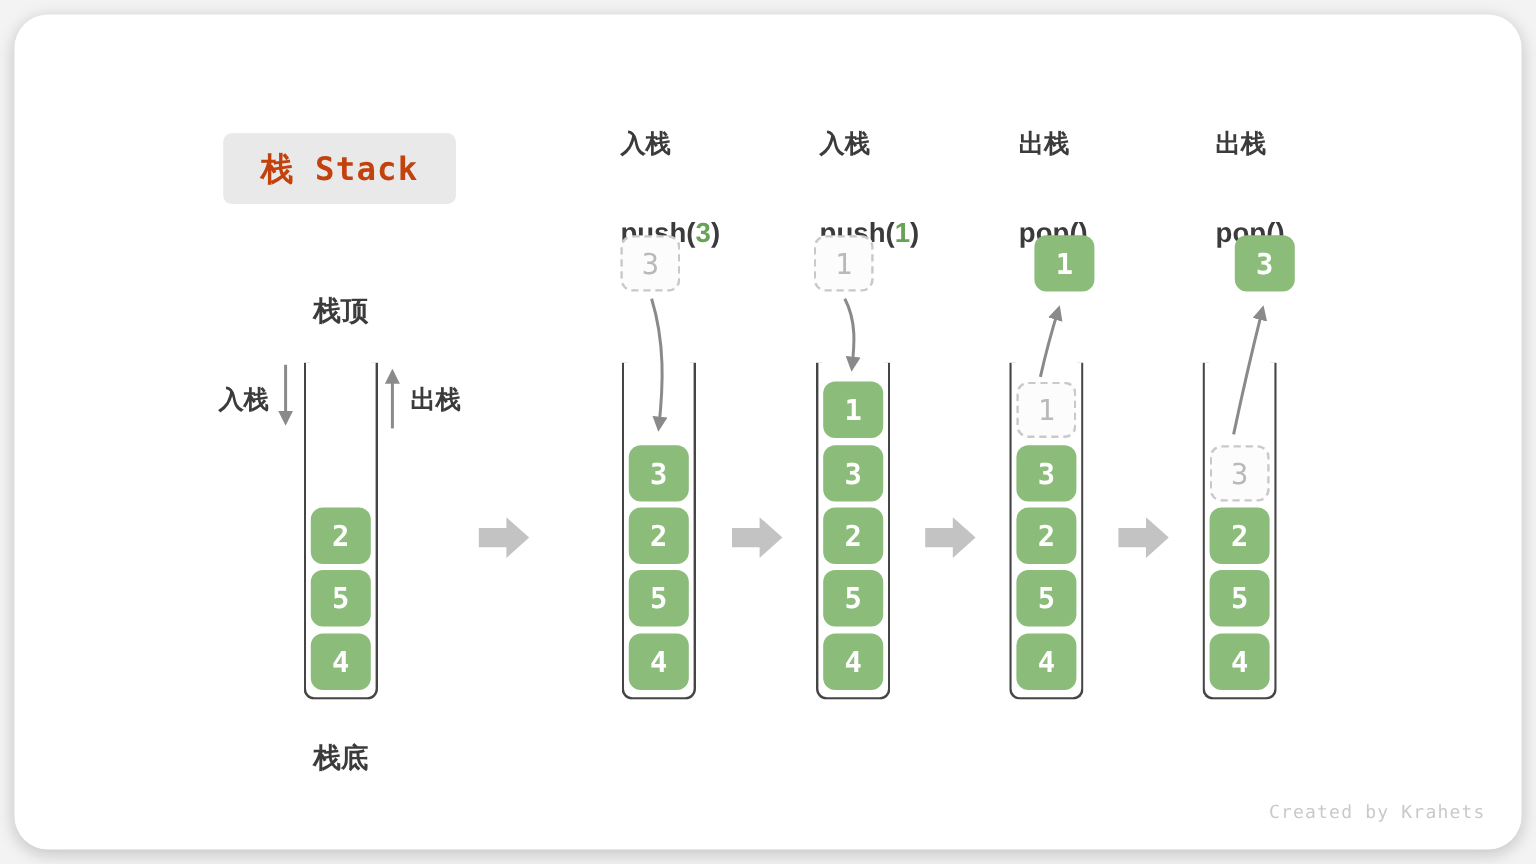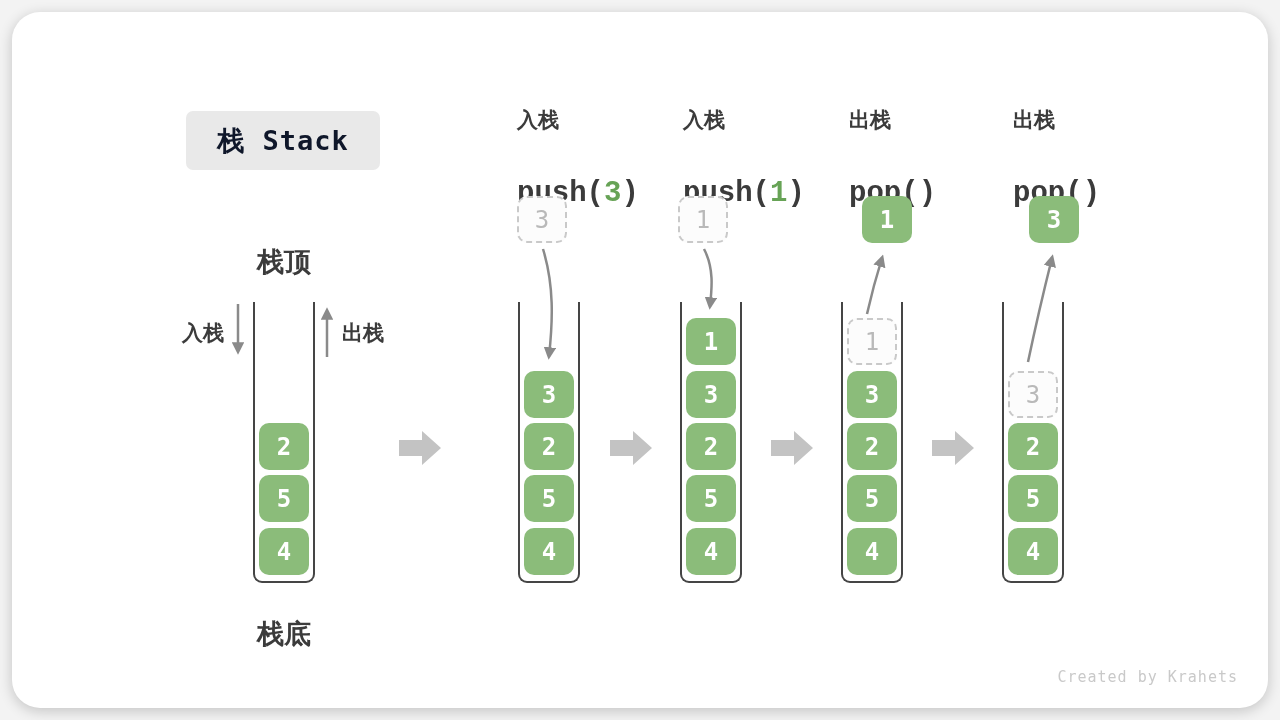--- a/index.html
+++ b/index.html
@@ -7,29 +7,29 @@
     position:relative;width:1256px;height:696px;margin:12px auto;
     background:#ffffff;border-radius:28px;box-shadow:0 3px 14px rgba(0,0,0,0.20);
     overflow:hidden;
   }
   
   .title-badge{
     position:absolute;left:174px;top:99px;width:194px;height:59px;
     background:#e9e9e9;border-radius:7px;
     display:flex;align-items:center;justify-content:center;
     font-family:"DejaVu Sans Mono",monospace;font-weight:bold;
-    font-size:27px;color:#0f172a;letter-spacing:1px;
+    font-size:27px;color:#c2410c;letter-spacing:1px;
   }
   
   .op{position:absolute;top:95px;color:#3b3b3b;}
   .op-label{font-size:21px;font-weight:bold;line-height:26px;margin-bottom:9px;}
-  .op-code{font-family:Liberation Mono, monospace;font-size:29px;font-weight:600;line-height:26px;margin-top:48px;}
+  .op-code{font-family:Liberation Sans, sans-serif;font-size:23px;font-weight:600;line-height:26px;margin-top:48px;}
   .op-code .arg{color:#67a356;font-weight:bold;}
   
-  .legend-label{position:absolute;width:62px;text-align:center;font-size:27px;font-weight:bold;color:#3b3b3b;}
+  .legend-label{position:absolute;width:62px;text-align:center;font-size:23px;font-weight:bold;color:#3b3b3b;}
   .side-label{position:absolute;font-size:21px;font-weight:bold;color:#3b3b3b;}
   
   .vessel{
     position:absolute;top:290px;width:58px;height:279px;
     border:2px solid #454545;border-top:none;border-radius:0 0 9px 9px;
     background:transparent;
   }
   
   .item{
     position:absolute;width:50px;height:47px;box-sizing:border-box;

